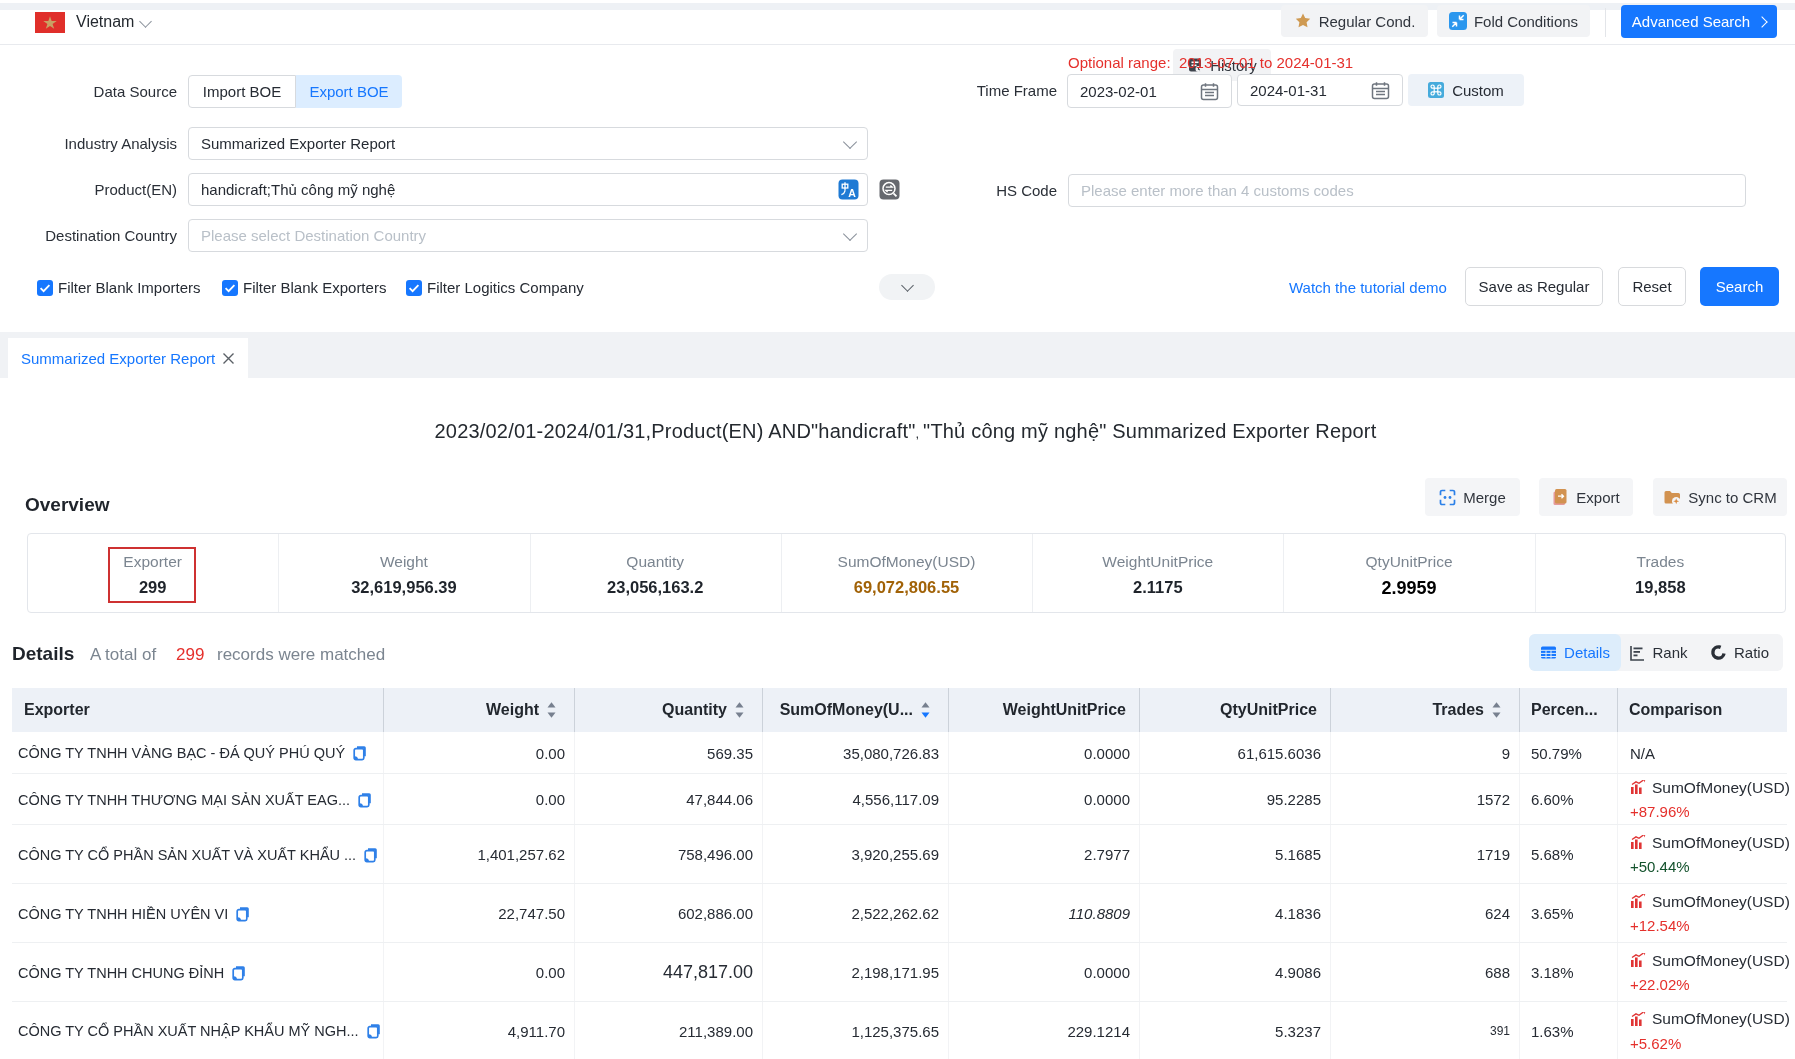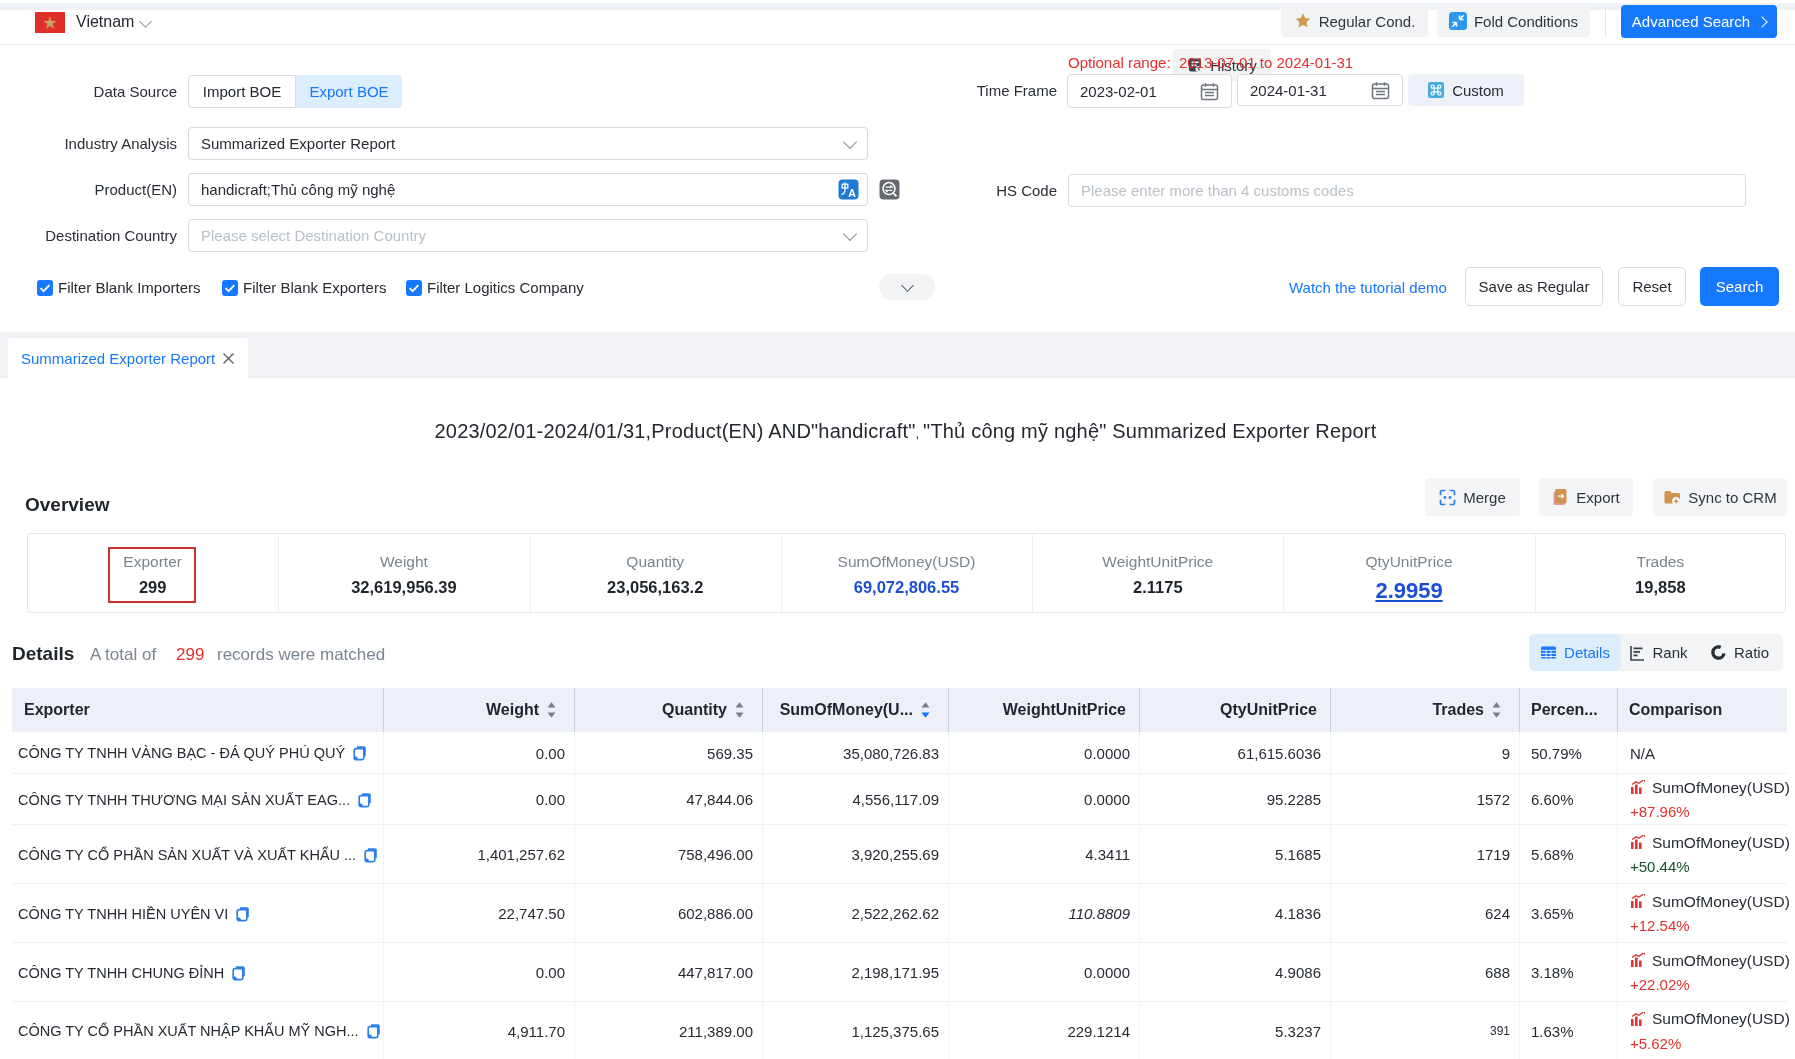--- a/index.html
+++ b/index.html
@@ -193,27 +193,27 @@
 <div id="ovcols">
     <div class="abs" style="left:27px;top:553px;width:251.28571428571428px;text-align:center;font-size:15.5px;color:#7b8590;">Exporter</div>
     <div class="abs" style="left:27px;top:578px;width:251.28571428571428px;text-align:center;font-size:16.5px;font-weight:bold;color:#1f242b;">299</div>
     <div class="abs" style="left:278.2857142857143px;top:553px;width:251.28571428571428px;text-align:center;font-size:15.5px;color:#7b8590;">Weight</div>
     <div class="abs" style="left:278.2857142857143px;top:578px;width:251.28571428571428px;text-align:center;font-size:16.5px;font-weight:bold;color:#1f242b;">32,619,956.39</div>
     <div class="abs" style="left:278.2857142857143px;top:534px;width:1px;height:78px;background:#edeff2;"></div>
     <div class="abs" style="left:529.5714285714286px;top:553px;width:251.28571428571428px;text-align:center;font-size:15.5px;color:#7b8590;">Quantity</div>
     <div class="abs" style="left:529.5714285714286px;top:578px;width:251.28571428571428px;text-align:center;font-size:16.5px;font-weight:bold;color:#1f242b;">23,056,163.2</div>
     <div class="abs" style="left:529.5714285714286px;top:534px;width:1px;height:78px;background:#edeff2;"></div>
     <div class="abs" style="left:780.8571428571429px;top:553px;width:251.28571428571428px;text-align:center;font-size:15.5px;color:#7b8590;">SumOfMoney(USD)</div>
-    <div class="abs" style="left:780.8571428571429px;top:578px;width:251.28571428571428px;text-align:center;font-size:16.5px;font-weight:bold;color:#1d4ed8;">69,072,806.55</div>
+    <div class="abs" style="left:780.8571428571429px;top:578px;width:251.28571428571428px;text-align:center;font-size:16.5px;font-weight:bold;color:#a16207;">69,072,806.55</div>
     <div class="abs" style="left:780.8571428571429px;top:534px;width:1px;height:78px;background:#edeff2;"></div>
     <div class="abs" style="left:1032.142857142857px;top:553px;width:251.28571428571428px;text-align:center;font-size:15.5px;color:#7b8590;">WeightUnitPrice</div>
     <div class="abs" style="left:1032.142857142857px;top:578px;width:251.28571428571428px;text-align:center;font-size:16.5px;font-weight:bold;color:#1f242b;">2.1175</div>
     <div class="abs" style="left:1032.142857142857px;top:534px;width:1px;height:78px;background:#edeff2;"></div>
     <div class="abs" style="left:1283.4285714285713px;top:553px;width:251.28571428571428px;text-align:center;font-size:15.5px;color:#7b8590;">QtyUnitPrice</div>
-    <div class="abs" style="left:1283.4285714285713px;top:578px;width:251.28571428571428px;text-align:center;font-size:22px;font-weight:bold;color:#1d4ed8;text-decoration:underline;">2.9959</div>
+    <div class="abs" style="left:1283.4285714285713px;top:578px;width:251.28571428571428px;text-align:center;font-size:18px;font-weight:bold;color:#000000;">2.9959</div>
     <div class="abs" style="left:1283.4285714285713px;top:534px;width:1px;height:78px;background:#edeff2;"></div>
     <div class="abs" style="left:1534.7142857142858px;top:553px;width:251.28571428571428px;text-align:center;font-size:15.5px;color:#7b8590;">Trades</div>
     <div class="abs" style="left:1534.7142857142858px;top:578px;width:251.28571428571428px;text-align:center;font-size:16.5px;font-weight:bold;color:#1f242b;">19,858</div>
     <div class="abs" style="left:1534.7142857142858px;top:534px;width:1px;height:78px;background:#edeff2;"></div>
     <div class="abs" style="left:108px;top:547px;width:88px;height:56px;border:2px solid #ce3131;"></div>
   </div>
 
 <div class="abs" style="left:12px;top:643px;font-size:19px;font-weight:bold;color:#1f242b;">Details</div>
 <div class="abs" style="left:90px;top:645px;font-size:17px;color:#7b8590;">A total of</div>
 <div class="abs" style="left:176px;top:645px;font-size:17px;color:#e5302c;">299</div>
@@ -333,21 +333,21 @@
     <div class="abs" style="left:1519px;top:825px;width:1px;height:59px;background:#f2f3f5;"></div>
     <div class="abs" style="left:1617px;top:825px;width:1px;height:59px;background:#f2f3f5;"></div>
     <div class="abs" style="left:18px;top:825px;width:362px;height:59px;display:flex;align-items:center;font-size:14.5px;white-space:nowrap;overflow:hidden;">CÔNG TY CỔ PHẦN SẢN XUẤT VÀ XUẤT KHẨU ...<svg width="14" height="16" viewBox="0 0 14 16" style="margin-left:8px;flex:none;">
         <path d="M4 1.2h7.2a1.6 1.6 0 0 1 1.6 1.6v8.4h-2V3.2H4z" fill="#2f80e8"></path>
         <rect x="1.2" y="3.6" width="9.6" height="11" rx="1.6" fill="#fff" stroke="#2f80e8" stroke-width="1.7"></rect>
         <path d="M1.6 11.2a3.4 3.4 0 0 1 3.4 3.4H3.2a1.6 1.6 0 0 1-1.6-1.6z" fill="#2f80e8"></path>
       </svg></div>
     <div class="abs" style="left:383px;top:825px;width:182px;height:59px;display:flex;align-items:center;justify-content:flex-end;font-size:15px;">1,401,257.62</div>
     <div class="abs" style="left:574px;top:825px;width:179px;height:59px;display:flex;align-items:center;justify-content:flex-end;font-size:15px;">758,496.00</div>
     <div class="abs" style="left:762px;top:825px;width:177px;height:59px;display:flex;align-items:center;justify-content:flex-end;font-size:15px;">3,920,255.69</div>
-    <div class="abs" style="left:948px;top:825px;width:182px;height:59px;display:flex;align-items:center;justify-content:flex-end;font-size:15px;">4.3411</div>
+    <div class="abs" style="left:948px;top:825px;width:182px;height:59px;display:flex;align-items:center;justify-content:flex-end;font-size:15px;">2.7977</div>
     <div class="abs" style="left:1139px;top:825px;width:182px;height:59px;display:flex;align-items:center;justify-content:flex-end;font-size:15px;">5.1685</div>
     <div class="abs" style="left:1330px;top:825px;width:180px;height:59px;display:flex;align-items:center;justify-content:flex-end;font-size:15px;">1719</div>
     <div class="abs" style="left:1531px;top:825px;width:80px;height:59px;display:flex;align-items:center;font-size:15px;">5.68%</div>
     <div class="abs" style="left:1630px;top:830.5px;width:170px;height:24px;display:flex;align-items:center;font-size:15.5px;"><svg width="16" height="15" viewBox="0 0 16 15" style="margin-right:6px;flex:none;">
         <rect x="1" y="7" width="2.6" height="7" fill="#e03434"></rect>
         <rect x="5" y="4.5" width="2.6" height="9.5" fill="#e03434"></rect>
         <rect x="9" y="7.5" width="2.6" height="6.5" fill="#e03434"></rect>
         <path d="M2 4.5L6 1.8l3 1.5L13.5 0" stroke="#e03434" stroke-width="1.4" fill="none"></path>
         <path d="M13.8 0l1.5 0.3-0.9 2.1z" fill="#e03434"></path>
       </svg>SumOfMoney(USD)</div>
@@ -389,21 +389,21 @@
     <div class="abs" style="left:1139px;top:943px;width:1px;height:59px;background:#f2f3f5;"></div>
     <div class="abs" style="left:1330px;top:943px;width:1px;height:59px;background:#f2f3f5;"></div>
     <div class="abs" style="left:1519px;top:943px;width:1px;height:59px;background:#f2f3f5;"></div>
     <div class="abs" style="left:1617px;top:943px;width:1px;height:59px;background:#f2f3f5;"></div>
     <div class="abs" style="left:18px;top:943px;width:362px;height:59px;display:flex;align-items:center;font-size:14.5px;white-space:nowrap;overflow:hidden;">CÔNG TY TNHH CHUNG ĐỈNH<svg width="14" height="16" viewBox="0 0 14 16" style="margin-left:8px;flex:none;">
         <path d="M4 1.2h7.2a1.6 1.6 0 0 1 1.6 1.6v8.4h-2V3.2H4z" fill="#2f80e8"></path>
         <rect x="1.2" y="3.6" width="9.6" height="11" rx="1.6" fill="#fff" stroke="#2f80e8" stroke-width="1.7"></rect>
         <path d="M1.6 11.2a3.4 3.4 0 0 1 3.4 3.4H3.2a1.6 1.6 0 0 1-1.6-1.6z" fill="#2f80e8"></path>
       </svg></div>
     <div class="abs" style="left:383px;top:943px;width:182px;height:59px;display:flex;align-items:center;justify-content:flex-end;font-size:15px;">0.00</div>
-    <div class="abs" style="left:574px;top:943px;width:179px;height:59px;display:flex;align-items:center;justify-content:flex-end;font-size:15px;">447,817.00</div>
+    <div class="abs" style="left:574px;top:943px;width:179px;height:59px;display:flex;align-items:center;justify-content:flex-end;font-size:18px;">447,817.00</div>
     <div class="abs" style="left:762px;top:943px;width:177px;height:59px;display:flex;align-items:center;justify-content:flex-end;font-size:15px;">2,198,171.95</div>
     <div class="abs" style="left:948px;top:943px;width:182px;height:59px;display:flex;align-items:center;justify-content:flex-end;font-size:15px;">0.0000</div>
     <div class="abs" style="left:1139px;top:943px;width:182px;height:59px;display:flex;align-items:center;justify-content:flex-end;font-size:15px;">4.9086</div>
     <div class="abs" style="left:1330px;top:943px;width:180px;height:59px;display:flex;align-items:center;justify-content:flex-end;font-size:15px;">688</div>
     <div class="abs" style="left:1531px;top:943px;width:80px;height:59px;display:flex;align-items:center;font-size:15px;">3.18%</div>
     <div class="abs" style="left:1630px;top:948.5px;width:170px;height:24px;display:flex;align-items:center;font-size:15.5px;"><svg width="16" height="15" viewBox="0 0 16 15" style="margin-right:6px;flex:none;">
         <rect x="1" y="7" width="2.6" height="7" fill="#e03434"></rect>
         <rect x="5" y="4.5" width="2.6" height="9.5" fill="#e03434"></rect>
         <rect x="9" y="7.5" width="2.6" height="6.5" fill="#e03434"></rect>
         <path d="M2 4.5L6 1.8l3 1.5L13.5 0" stroke="#e03434" stroke-width="1.4" fill="none"></path>

